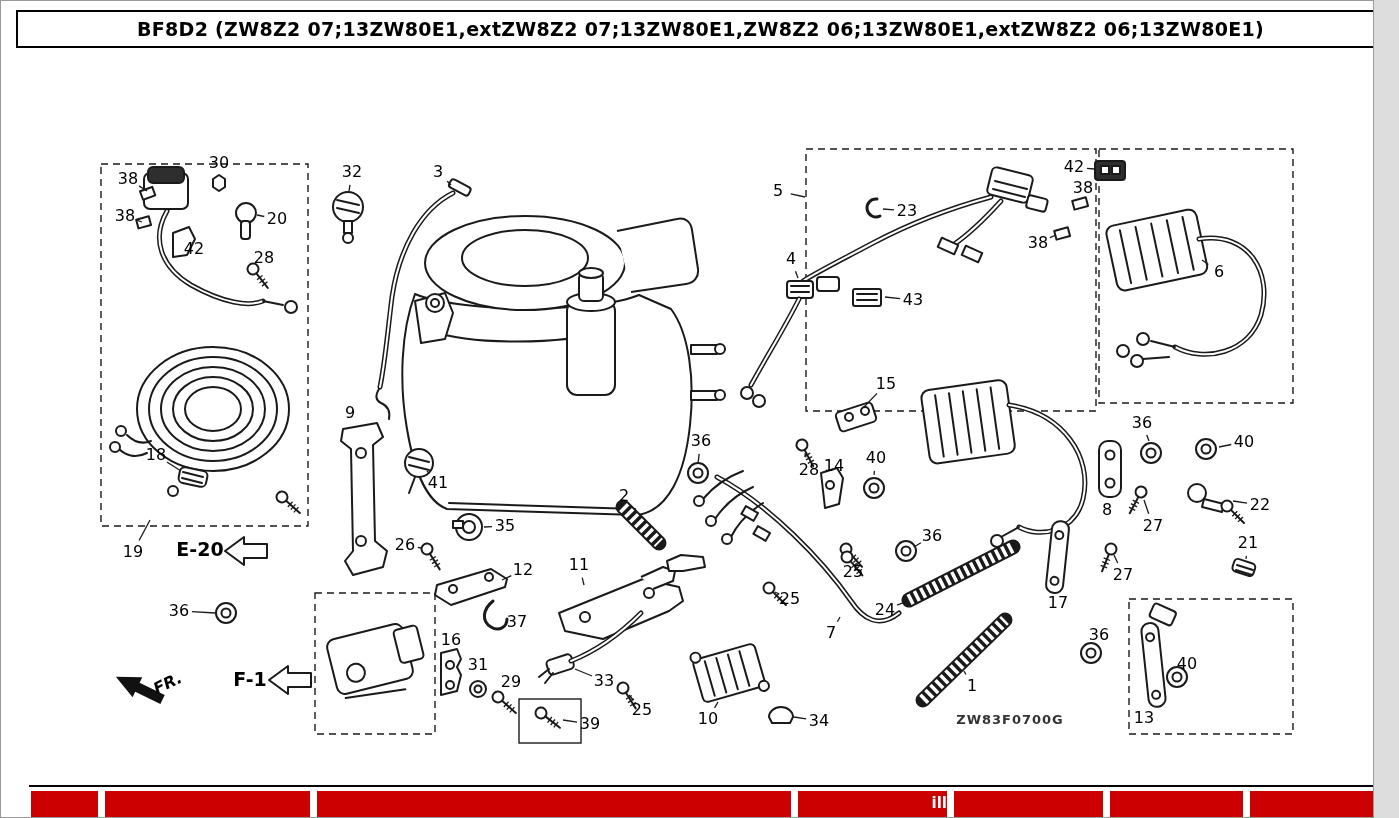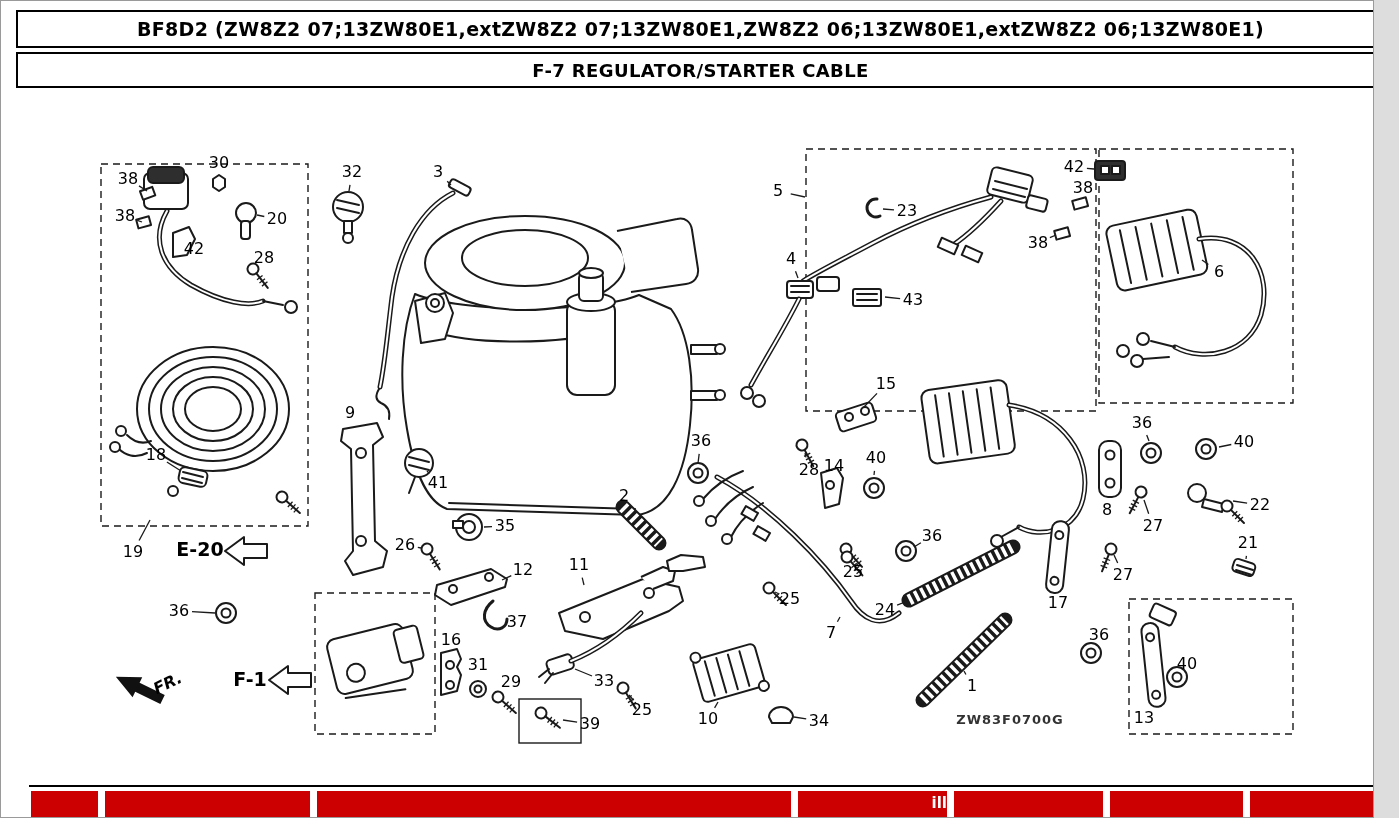--- a/index.html
+++ b/index.html
@@ -46,23 +46,20 @@
     padding:3px 0 0 10px; box-sizing:border-box; overflow:hidden;
   }
 </style>
 </head>
 <body>
 
 <div class="page">
 
   <header class="titlebox first">
     <h1>BF8D2 (ZW8Z2 07;13ZW80E1,extZW8Z2 07;13ZW80E1,ZW8Z2 06;13ZW80E1,extZW8Z2 06;13ZW80E1)</h1>
-  </header>
-  <header class="titlebox second">
-    <h2>F-7 REGULATOR/STARTER CABLE</h2>
   </header>
 
   <svg class="diagram" width="1399" height="818" viewBox="0 0 1399 818">
 
     <g>
       <rect class="dash" x="100" y="163" width="207" height="362"></rect>
       <rect class="dash" x="805" y="148" width="290" height="262"></rect>
       <rect class="dash" x="1098" y="148" width="194" height="254"></rect>
       <rect class="dash" x="314" y="592" width="120" height="141"></rect>
       <rect class="dash" x="1128" y="598" width="164" height="135"></rect>

